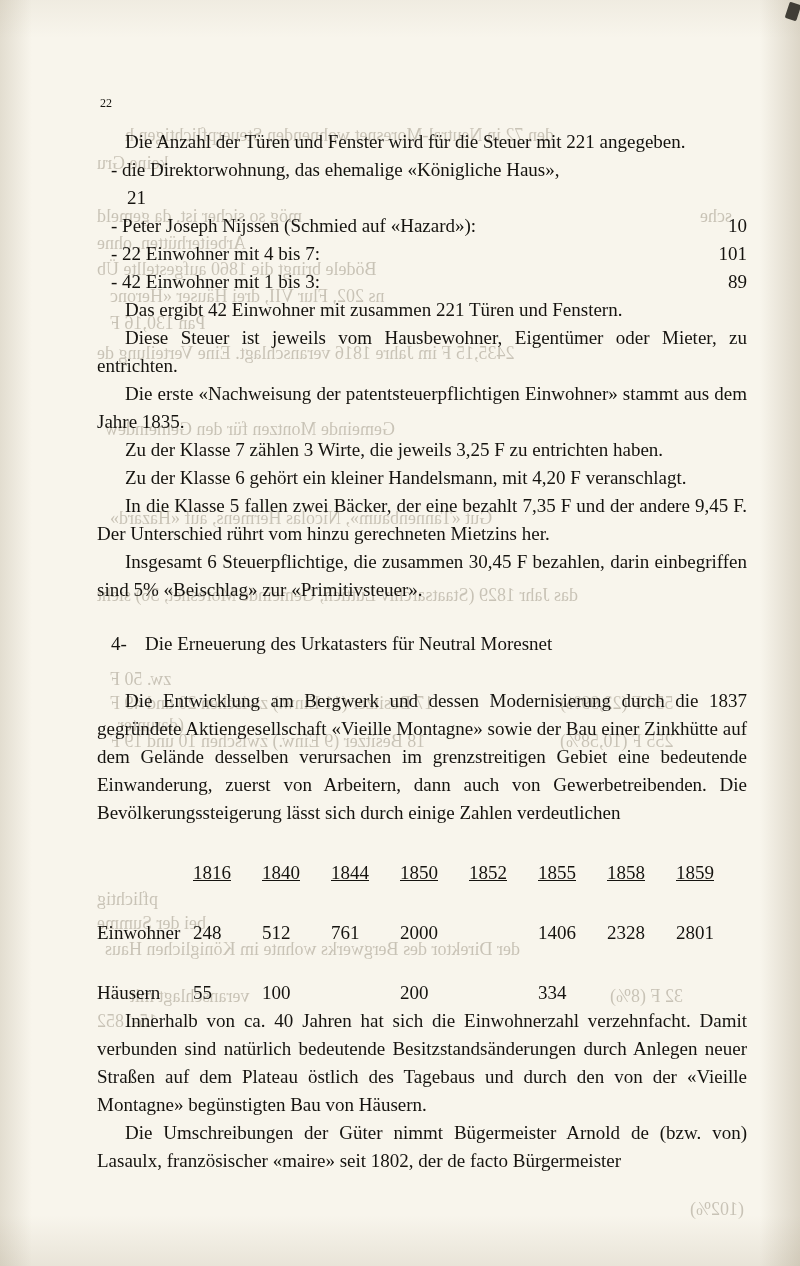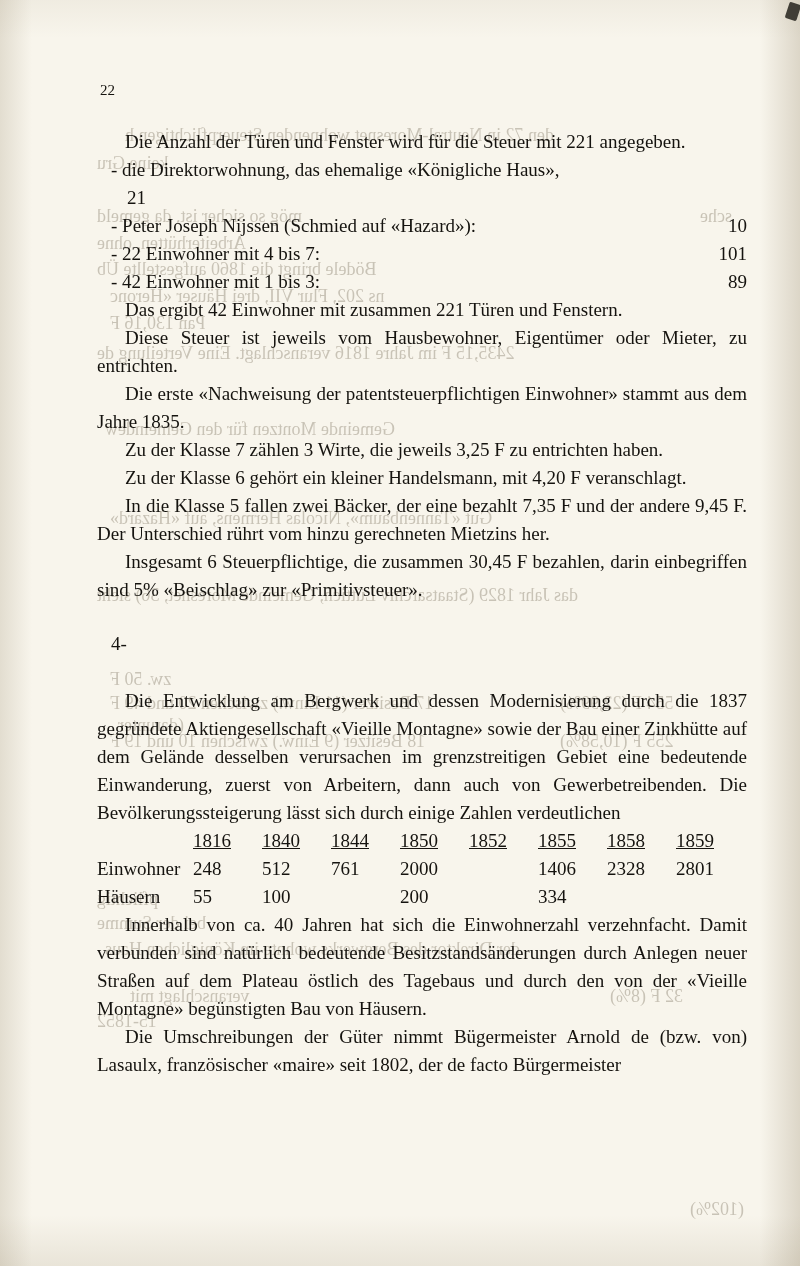--- a/index.html
+++ b/index.html
@@ -20,40 +20,40 @@
       linear-gradient(0deg,   rgba(140,125,95,.14) 0%, rgba(140,125,95,0) 4%),
       #f8f5ec;
   }
   .corner-mark {
     position: absolute; top: 3px; right: 1px;
     width: 12px; height: 17px;
     background: #2f2c26; border-radius: 2px;
     transform: rotate(18deg); opacity: .9; z-index: 3;
   }
   .page-number {
-    position: absolute; left: 100px; top: 82px;
-    font-size: 15px; z-index: 2;
+    position: absolute; left: 100px; top: 96px;
+    font-size: 12px; z-index: 2;
   }
   .content {
     position: absolute; left: 97px; top: 128px; width: 650px;
     font-size: 19px; line-height: 28px; z-index: 2;
   }
   .content p { margin: 0; text-align: justify; text-indent: 28px; }
   .mt30 { margin-top: 30px; }
 
   .list-item-first-line { padding-left: 14px; }
   .li-row { display: flex; justify-content: space-between; padding-left: 14px; }
   .li-row.cont { padding-left: 30px; }
   .li-num { text-align: left; }
 
   .heading { display: flex; margin: 26px 0 29px; padding-left: 14px; }
   .heading .h-num { width: 34px; flex: 0 0 34px; }
 
   .ptable { margin-top: 0; }
-  .tr { display: grid; grid-template-columns: 96px repeat(8, 69px); }
+  .tr { display: grid; grid-template-columns: 96px repeat(8, 69px); margin-top: 32px; }
   .tr span { white-space: nowrap; }
   .yr { text-decoration: underline; }
 
   .bleed {
     position: absolute; z-index: 1;
     transform: scaleX(-1);
     color: #6f6450; opacity: .34;
     filter: blur(.6px);
     font-size: 18px; line-height: 26px;
     white-space: nowrap;
@@ -122,20 +122,21 @@
     <p>Das ergibt 42 Einwohner mit zusammen 221 Türen und Fenstern.</p>
     <p>Diese Steuer ist jeweils vom Hausbewohner, Eigentümer oder Mieter, zu entrichten.</p>
     <p>Die erste «Nachweisung der patentsteuerpflichtigen Einwohner» stammt aus dem Jahre 1835.</p>
     <p>Zu der Klasse 7 zählen 3 Wirte, die jeweils 3,25 F zu entrichten haben.</p>
     <p>Zu der Klasse 6 gehört ein kleiner Handelsmann, mit 4,20 F veranschlagt.</p>
     <p>In die Klasse 5 fallen zwei Bäcker, der eine bezahlt 7,35 F und der andere 9,45 F. Der Unterschied rührt vom hinzu gerechneten Mietzins her.</p>
     <p>Insgesamt 6 Steuerpflichtige, die zusammen 30,45 F bezahlen, darin einbegriffen sind 5% «Beischlag» zur «Primitivsteuer».</p>
 
     <div class="heading">
       <span class="h-num">4-</span>
+      <span>Die Erneuerung des Urkatasters für Neutral Moresnet</span>
     </div>
 
     <p>Die Entwicklung am Bergwerk und dessen Modernisierung durch die 1837 gegründete Aktiengesellschaft «Vieille Montagne» sowie der Bau einer Zinkhütte auf dem Gelände desselben verursachen im grenzstreitigen Gebiet eine bedeutende Einwanderung, zuerst von Arbeitern, dann auch von Gewerbetreibenden. Die Bevölkerungssteigerung lässt sich durch einige Zahlen verdeutlichen</p>
 
     <div class="ptable">
       <div class="tr">
         <span class="tl"></span>
         <span class="yr">1816</span>
         <span class="yr">1840</span>
         <span class="yr">1844</span>

